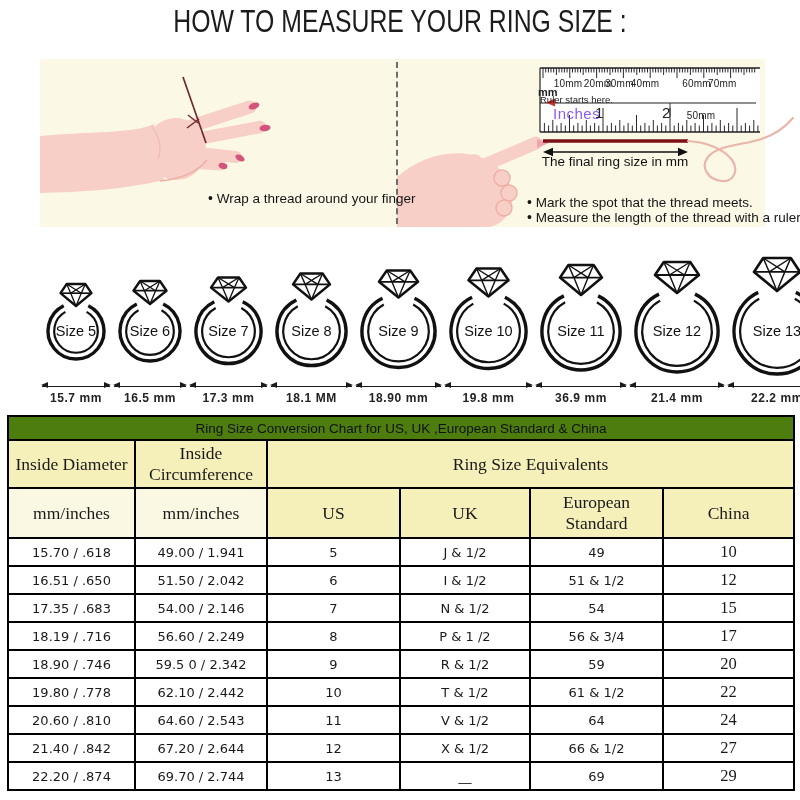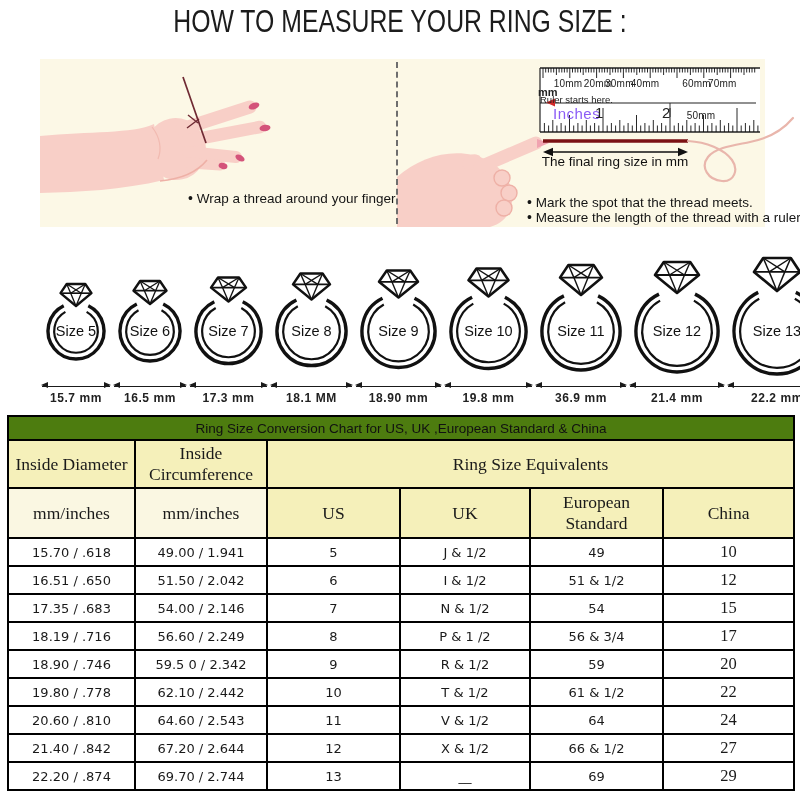--- a/index.html
+++ b/index.html
@@ -8,21 +8,21 @@
 
   .title{position:absolute;top:4px;left:0;right:0;text-align:center;
          font-size:31px;font-weight:400;color:#1c1c1c;transform:scaleX(0.80);white-space:nowrap}
 
   
   .panels{position:absolute;left:40px;top:59px;width:725px;height:168px;background:#fcf8e6}
   #illu{position:absolute;left:0;top:0;overflow:visible}
   .divider{position:absolute;left:356px;top:3px;bottom:3px;width:0;border-left:2px dashed #6e6e6e}
   .bullet{position:absolute;font-size:13.5px;color:#151515;white-space:nowrap}
   .bullet::before{content:"\2022\00a0";font-size:14px}
-  #b-left{left:148px;top:131px}
+  #b-left{left:168px;top:131px}
   #b-r1{left:487px;top:135px}
   #b-r2{left:487px;top:150px}
   .mm-label{position:absolute;top:19px;width:40px;text-align:center;font-size:10px;
             color:#222;letter-spacing:0.2px}
   #mmunit{position:absolute;left:498px;top:27px;font-size:11px;font-weight:bold;color:#222}
   #startlbl{position:absolute;left:500px;top:35px;font-size:9.5px;color:#222}
   #incheslbl{position:absolute;left:513px;top:46px;font-size:15px;color:#8b5cf6;letter-spacing:0.5px}
   .inch-num{position:absolute;top:45px;font-size:15px;color:#222}
   #in1{left:555px}
   #in2{left:622px}

